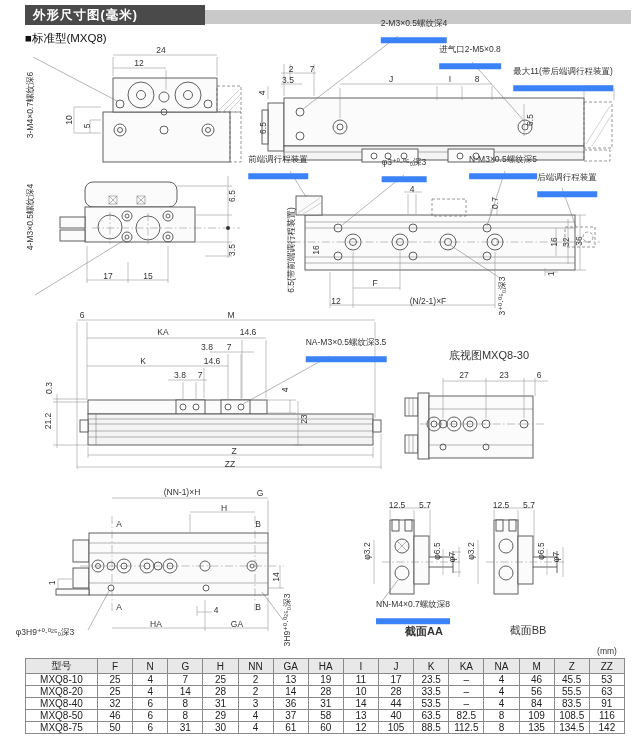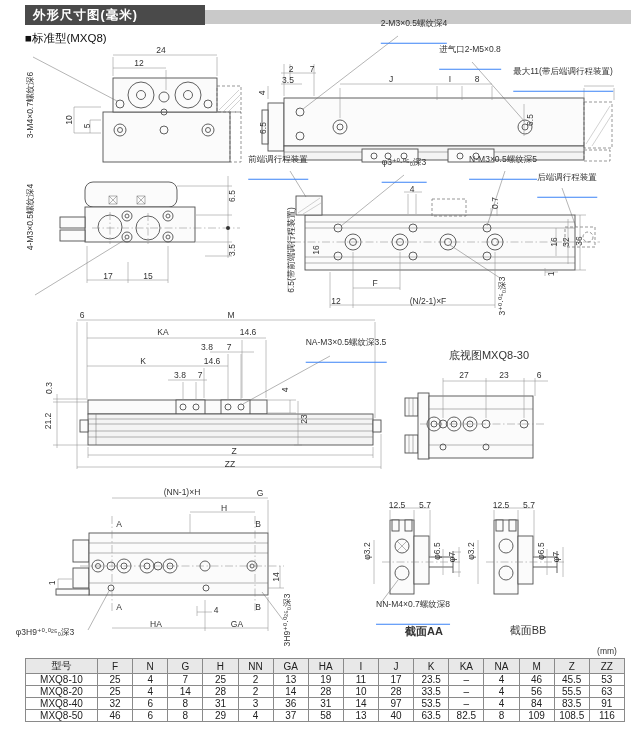--- a/index.html
+++ b/index.html
@@ -6,21 +6,21 @@
   body{font-family:"Liberation Sans","DejaVu Sans",sans-serif;}
   #page{position:relative;width:632px;height:748px;background:#ffffff;overflow:hidden;}
   #title-bar{position:absolute;left:25px;top:5px;width:180px;height:20px;background:#4a4a4a;color:#ffffff;
     font-size:12.5px;font-weight:bold;line-height:20px;padding-left:8px;box-sizing:border-box;letter-spacing:1px;}
   #title-strip{position:absolute;left:205px;top:10px;width:426px;height:14px;background:#c9c9c9;}
   #subtitle{position:absolute;left:25px;top:31px;font-size:11.5px;color:#111;}
   #lineart{position:absolute;left:0;top:0;}
   #labels-layer{position:absolute;left:0;top:0;width:632px;height:748px;pointer-events:none;}
   .dim{position:absolute;transform:translate(-50%,-50%);font-size:8.5px;color:#333;white-space:nowrap;line-height:1;}
   .dim.rot{transform:translate(-50%,-50%) rotate(-90deg);}
-  .dim.und{border-bottom:1px solid #3b82f6;padding-bottom:15px;}
+  .dim.und{border-bottom:6px solid #3b82f6;padding-bottom:9px;}
   
   .ol{fill:none;stroke:#4f4f4f;stroke-width:0.9;}
   .olf{fill:#f4f4f4;stroke:#4f4f4f;stroke-width:0.9;}
   .olw{fill:#fbfbfb;stroke:#4f4f4f;stroke-width:0.9;}
   .thin{fill:none;stroke:#6a6a6a;stroke-width:0.5;}
   .dm{fill:none;stroke:#8f8f8f;stroke-width:0.55;}
   .dash{fill:none;stroke:#6a6a6a;stroke-width:0.7;stroke-dasharray:3 2;}
   .cl{fill:none;stroke:#808080;stroke-width:0.5;stroke-dasharray:8 2.5 1.5 2.5;}
   .h{fill:none;stroke:#9a9a9a;stroke-width:0.45;}
   .dot{fill:#333;stroke:none;}
@@ -546,21 +546,21 @@
         <tr>
           <td>MXQ8-40</td>
           <td>32</td>
           <td>6</td>
           <td>8</td>
           <td>31</td>
           <td>3</td>
           <td>36</td>
           <td>31</td>
           <td>14</td>
-          <td>97</td>
+          <td>44</td>
           <td>53.5</td>
           <td>–</td>
           <td>4</td>
           <td>84</td>
           <td>83.5</td>
           <td>91</td>
         </tr>
         <tr>
           <td>MXQ8-50</td>
           <td>46</td>
@@ -572,15 +572,33 @@
           <td>58</td>
           <td>13</td>
           <td>40</td>
           <td>63.5</td>
           <td>82.5</td>
           <td>8</td>
           <td>109</td>
           <td>108.5</td>
           <td>116</td>
         </tr>
+        <tr>
+          <td>MXQ8-75</td>
+          <td>50</td>
+          <td>6</td>
+          <td>31</td>
+          <td>30</td>
+          <td>4</td>
+          <td>61</td>
+          <td>60</td>
+          <td>12</td>
+          <td>105</td>
+          <td>88.5</td>
+          <td>112.5</td>
+          <td>8</td>
+          <td>135</td>
+          <td>134.5</td>
+          <td>142</td>
+        </tr>
       </tbody>
   </table>
 </div>
 
 </body></html>

